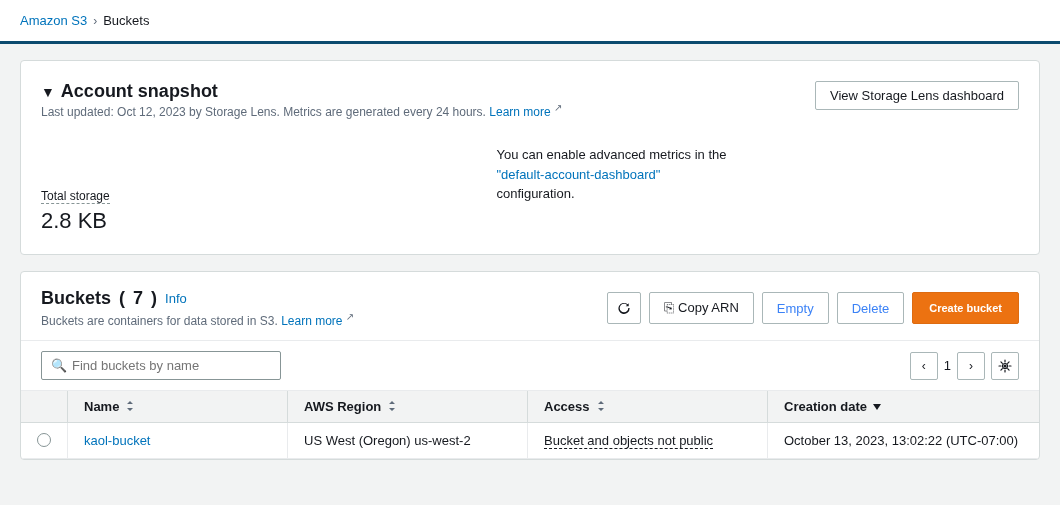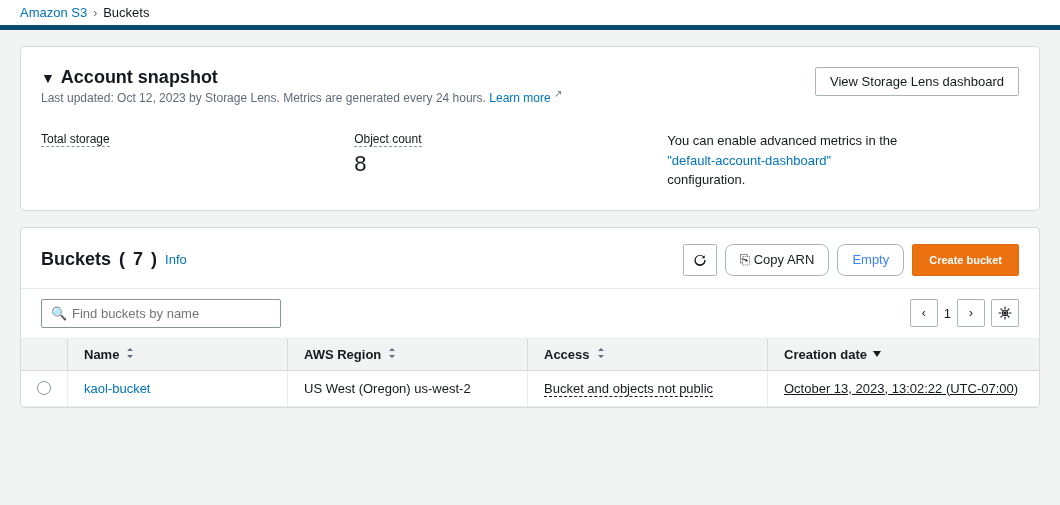--- a/index.html
+++ b/index.html
@@ -8,23 +8,23 @@
       font-size: 13px;
       background: #f2f3f3;
       color: #16191f;
     }
     a { color: #0073bb; text-decoration: none; cursor: pointer; }
 
     .breadcrumb {
       display: flex;
       align-items: center;
       gap: 6px;
-      padding: 5px 20px;
-      background: #fff;
-      border-bottom: 5px solid #0c4a6e;
+      padding: 13px 20px;
+      background: #fff;
+      border-bottom: 3px solid #0c4a6e;
       font-size: 13px;
     }
     .breadcrumb-sep {
       color: #5f6b7a;
       font-size: 12px;
     }
     .breadcrumb-current {
       color: #16191f;
     }
 
@@ -78,20 +78,21 @@
     }
 
     .metrics-grid {
       display: flex;
       gap: 0;
     }
 
     .metric-item {
       flex: 1;
       padding-right: 20px;
+      margin-top: 43px;
     }
 
     .metric-label {
       font-size: 12px;
       color: #16191f;
       border-bottom: 1px dashed #879596;
       display: inline-block;
       margin-bottom: 4px;
       cursor: default;
     }
@@ -167,21 +168,21 @@
       display: flex;
       align-items: center;
       justify-content: center;
       width: 34px;
       height: 32px;
     }
 
     .btn-default {
       background: #fff;
       border: 1px solid #aab7b8;
-      border-radius: 8px;
+      border-radius: 2px;
       padding: 6px 14px;
       font-size: 13px;
       cursor: pointer;
       color: #16191f;
       height: 32px;
     }
     .btn-default:disabled { color: #3b82f6; cursor: not-allowed; }
 
     .btn-primary {
       background: #ec7211;
@@ -298,21 +299,21 @@
       color: #5f6b7a;
     }
 
     .buckets-table td {
       padding: 10px 16px;
       font-size: 13px;
       color: #16191f;
       border-right: 1px solid #e9ebed;
       vertical-align: top;
     }
-    .buckets-table td:last-child { border-right: none; text-decoration: underline; }
+    .buckets-table td:last-child { border-right: none; }
 
     .buckets-table tbody tr {
       border-bottom: 1px solid #e9ebed;
     }
 
     .col-checkbox { width: 36px; text-align: center; }
     .col-name { width: 220px; }
     .col-region { width: 240px; }
     .col-access { width: 240px; }
     .col-date { }
@@ -354,53 +355,56 @@
           <a>Learn more</a>
           <span style="font-size:10px;vertical-align:super;">↗</span>
         </div>
       </div>
       <button class="btn-storage-lens">View Storage Lens dashboard</button>
     </div>
 
     <div class="metrics-grid">
       <div class="metric-item">
         <div class="metric-label">Total storage</div>
-      </div>
-      <div class="metric-item">
-        <div class="metric-label">Object count</div>
-        <div class="metric-value">8</div>
+        <div class="metric-value">2.8 KB</div>
       </div>
       <div class="metric-advanced">
         <span>You can enable advanced metrics in the</span><br>
         <a>"default-account-dashboard"</a><br>
         <span>configuration.</span>
       </div>
     </div>
   </div>
 
   <div class="buckets-card">
 
     <div class="buckets-header">
       <div class="buckets-title-area">
         <div class="buckets-title">
           <span>Buckets</span>
           (<span class="buckets-count">7</span>)
           <a class="info-link">Info</a>
+        </div>
+        <div class="buckets-subtitle">
+          <span>Buckets are containers for data stored in S3.</span>
+          <a>Learn more</a>
+          <span style="font-size:10px;vertical-align:super;">↗</span>
         </div>
       </div>
       <div class="buckets-actions">
         <button class="btn-icon" title="Refresh">
           <svg width="14" height="14" viewBox="0 0 14 14" fill="none" xmlns="http://www.w3.org/2000/svg">
             <path d="M12 7A5 5 0 1 1 7 2c1.4 0 2.6.56 3.54 1.46L9 5h3.5V1.5L11.3 2.7A6.5 6.5 0 1 0 13.5 7H12z" fill="#16191f"></path>
           </svg>
         </button>
         <button class="btn-default">
           <span>⎘ </span><span>Copy ARN</span>
         </button>
         <button class="btn-default" disabled="">Empty</button>
+        <button class="btn-default" disabled="">Delete</button>
         <button class="btn-primary">Create bucket</button>
       </div>
     </div>
 
     <div class="search-bar">
       <div class="search-input-wrapper">
         <span class="search-icon-inner">🔍</span>
         <input type="text" class="search-input" placeholder="Find buckets by name" style="">
       </div>
       <div class="pagination-controls">

